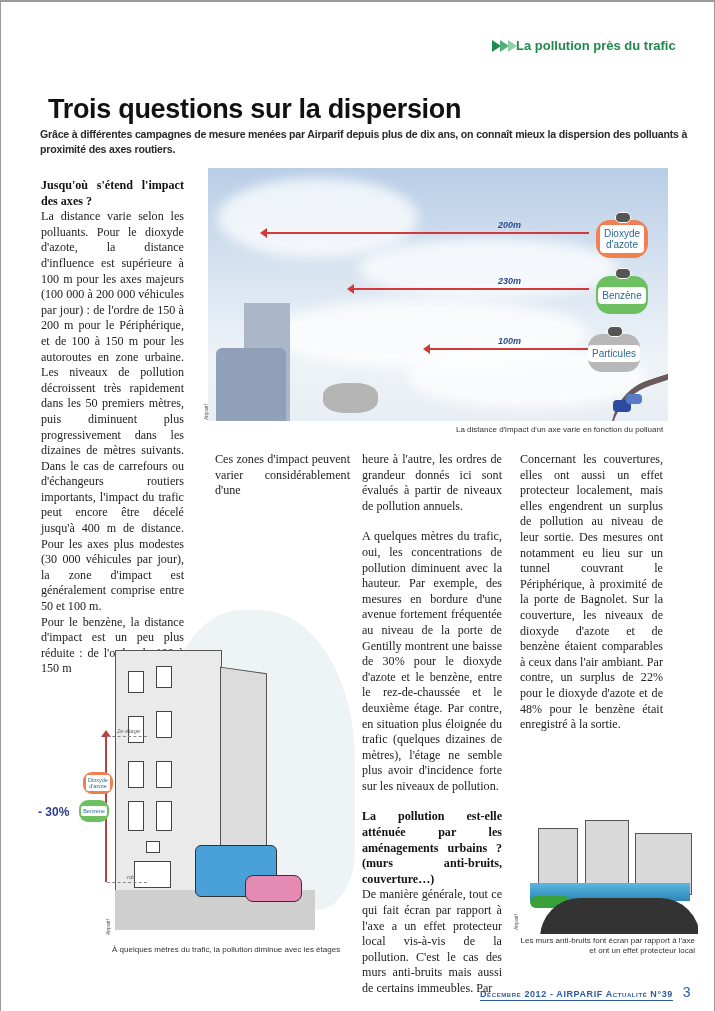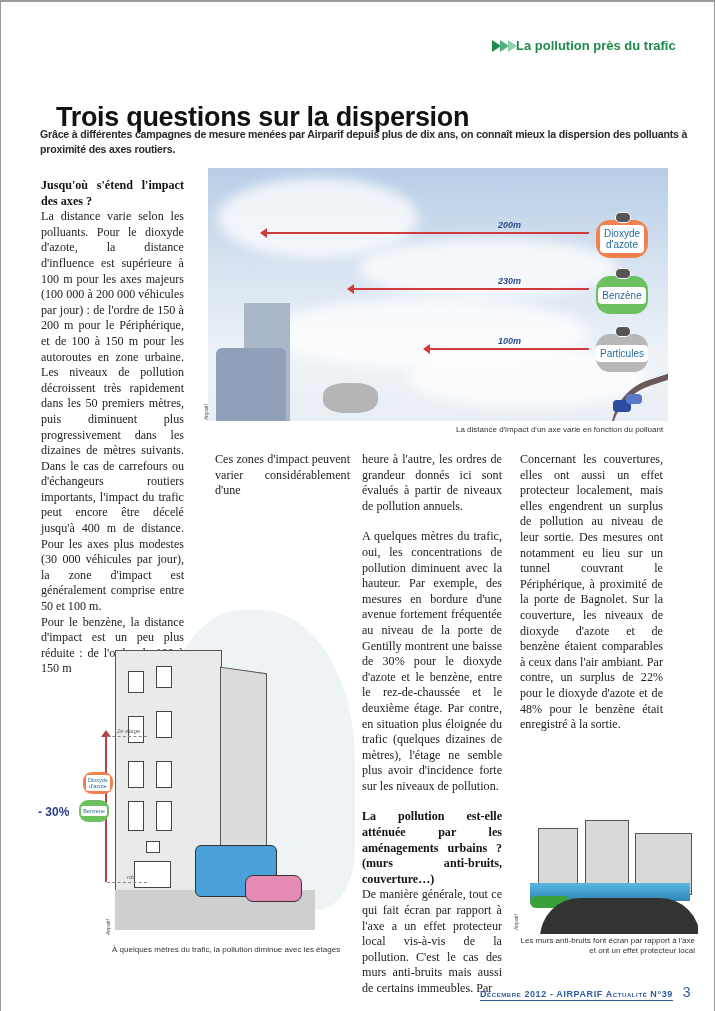--- a/index.html
+++ b/index.html
@@ -62,21 +62,21 @@
 
 <div class="section-tag">
   <div class="chevrons">
       <span></span>
       <span></span>
       <span></span>
     </div>
   <span>La pollution près du trafic</span>
 </div>
 
-<h1 class="title" style="margin:16px">Trois questions sur la dispersion</h1>
+<h1 class="title" style="margin:8px">Trois questions sur la dispersion</h1>
 <div class="intro">Grâce à différentes campagnes de mesure menées par Airparif depuis plus de dix ans, on connaît mieux la dispersion des polluants à proximité des axes routiers.</div>
 
 <div class="col col1">
   <h3>Jusqu'où s'étend l'impact des axes ?</h3>
   <p>La distance varie selon les polluants. Pour le dioxyde d'azote, la distance d'influence est supérieure à 100 m pour les axes majeurs (100 000 à 200 000 véhicules par jour) : de l'ordre de 150 à 200 m pour le Périphérique, et de 100 à 150 m pour les autoroutes en zone urbaine. Les niveaux de pollution décroissent très rapidement dans les 50 premiers mètres, puis diminuent plus progressivement dans les dizaines de mètres suivants. Dans le cas de carrefours ou d'échangeurs routiers importants, l'impact du trafic peut encore être décelé jusqu'à 400 m de distance. Pour les axes plus modestes (30 000 véhicules par jour), la zone d'impact est généralement comprise entre 50 et 100 m.</p>
   <p>Pour le benzène, la distance d'impact est un peu plus réduite : de l'ordre de 100 à 150 m</p>
 </div>
 
 <div class="fig-top">
   <div class="cloud" style="left:10px;top:10px;width:200px;height:80px;"></div>
@@ -96,21 +96,21 @@
   <div class="dist-label" style="left:290px;top:168px;">100m</div>
 
   <div class="badge" style="left:388px;top:52px;background:#f08050;">
     <div class="mask"></div>
     <div class="inner"><span>Dioxyde</span><br><span>d'azote</span></div>
   </div>
   <div class="badge" style="left:388px;top:108px;background:#6cc060;">
     <div class="mask"></div>
     <div class="inner"><span>Benzène</span></div>
   </div>
-  <div class="badge" style="left:388px;top:166px;background:#b8b8b8;">
+  <div class="badge" style="left:380px;top:166px;background:#b8b8b8;">
     <div class="mask"></div>
     <div class="inner"><span>Particules</span></div>
   </div>
 
   <div style="position:absolute;left:395px;top:215px;width:80px;height:50px;border-top:6px solid #6a5a5a;border-radius:60px 0 0 0;transform:rotate(-18deg);"></div>
   <div style="position:absolute;left:405px;top:232px;width:18px;height:12px;background:#2c4aa0;border-radius:4px;"></div>
   <div style="position:absolute;left:418px;top:226px;width:16px;height:10px;background:#5a7ac8;border-radius:4px;"></div>
 </div>
 <div class="credit" style="left:203px;top:420px;">Airparif</div>
 <div class="caption" style="left:456px;top:425px;">La distance d'impact d'un axe varie en fonction du polluant</div>

